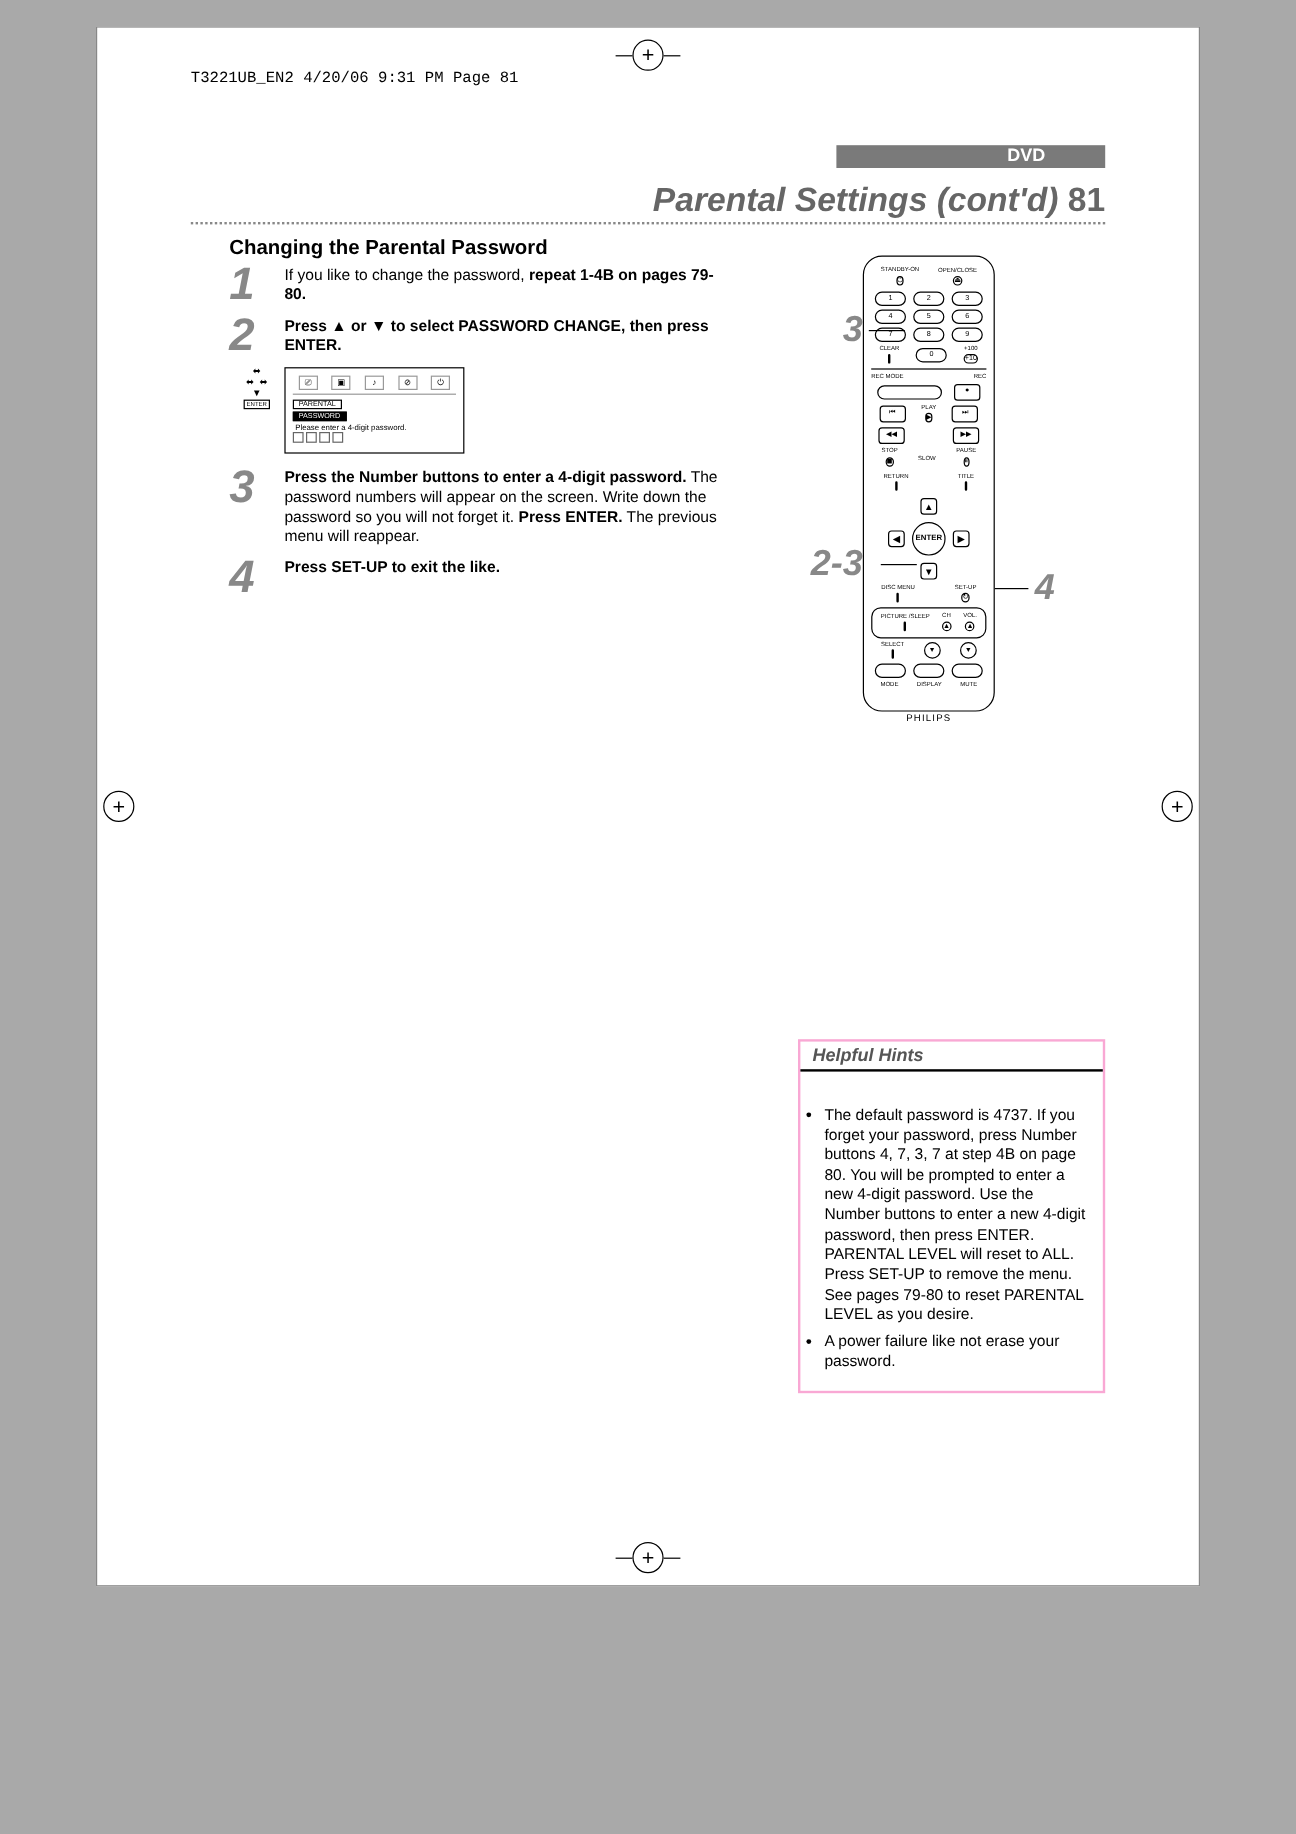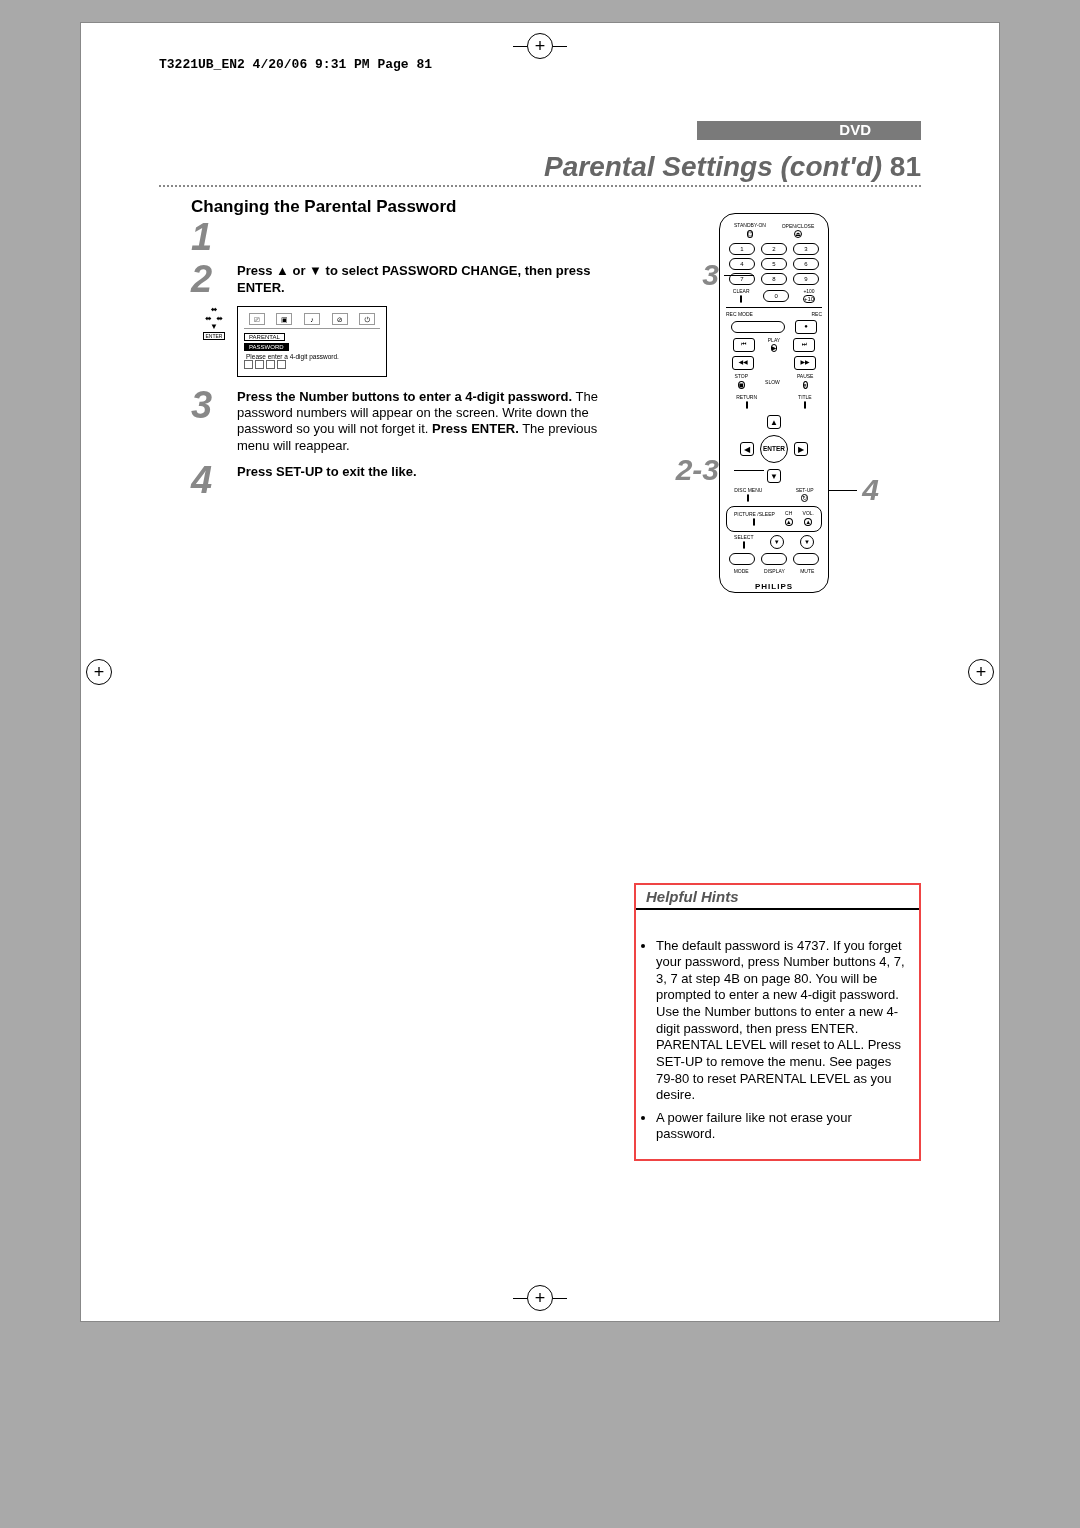--- a/index.html
+++ b/index.html
@@ -32,21 +32,21 @@
   .reg-circle {
     width: 26px; height: 26px; border: 1px solid #000; border-radius: 50%;
     display: inline-block; line-height: 24px; font-size: 16px; text-align: center;
     vertical-align: middle;
   }
   .reg-line-h { display:inline-block; width: 14px; border-top:1px solid #000; vertical-align: middle;}
   .reg-plus::before { content:"+"; font-size: 18px; }
 
   .header-slug {
     position: absolute; top: 34px; left: 78px;
-    font-family: "Courier New", monospace; font-size: 13px; font-weight: bold;
+    font-family: "Courier New", monospace; font-size: 13px;
   }
 
   .dvd-tag {
     position: absolute; top: 98px; right: 78px;
     background: #7a7a7a; color: #fff; font-weight: bold;
     padding: 0 50px 2px 142px; font-size: 15px;
   }
 
   .title-line {
     position: absolute; top: 128px; right: 78px; text-align: center;
@@ -124,41 +124,41 @@
     line-height:26px;
   }
   .navpad .arrow {
     position:absolute; width:14px; height:14px; border:1px solid #000; border-radius:3px;
     display:flex; align-items:center; justify-content:center; font-size:8px;
   }
   .navpad .up { top:2px; left:29px; }
   .navpad .down { bottom:2px; left:29px; }
   .navpad .left { left:2px; top:29px; }
   .navpad .right { right:2px; top:29px; }
-  .brand { font-weight:bold; font-size:8px; letter-spacing:1px; margin-top:8px;}
+  .brand { font-weight:normal; font-size:8px; letter-spacing:1px; margin-top:20px;}
   .lbl { font-size:5px; }
 
   
   .callout {
     position: absolute; font-size: 30px; font-weight: bold; color: #888; font-style: italic;
   }
   .callout .ln {
     position:absolute; top:50%; border-top:1px solid #000; height:0;
   }
   .c3 { top: 235px; right: 280px; }
   .c3 .ln { left: 22px; width: 30px; }
   .c23 { top: 430px; right: 280px; }
   .c23 .ln { left: 58px; width: 30px; }
   .c4 { top: 450px; right: 120px; }
   .c4 .ln { right: 22px; width: 28px; }
 
   
   .hints {
     position: absolute; right: 78px; bottom: 160px;
-    width: 287px; border: 2px solid #ef4444;
+    width: 256px; border: 2px solid #f9a8d4;
     font-size: 13px;
   }
   .hints-head {
     border-bottom: 2px solid #000;
     font-weight: bold; font-style: italic; color: #555;
     padding: 3px 10px; font-size: 15px;
   }
   .hints ul { list-style: disc; padding: 8px 14px 10px 20px; margin-top: 20px; }
   .hints li { margin-bottom: 6px; line-height: 1.28; }
 
@@ -191,20 +191,23 @@
   </div>
 
   <div class="dot-rule"></div>
 
   <div class="subhead">Changing the Parental Password</div>
 
   <div class="steps">
 
     <div class="step">
       <div class="step-num">1</div>
+      <div class="step-body">
+        <span>If you like to change the password, </span><b>repeat 1-4B on pages 79-80.</b>
+      </div>
     </div>
 
     <div class="step">
       <div class="step-num">2</div>
       <div class="step-body">
         <b>Press ▲ or ▼ to select PASSWORD CHANGE, then press ENTER.</b>
       </div>
     </div>
 
     <div style="position:relative">

